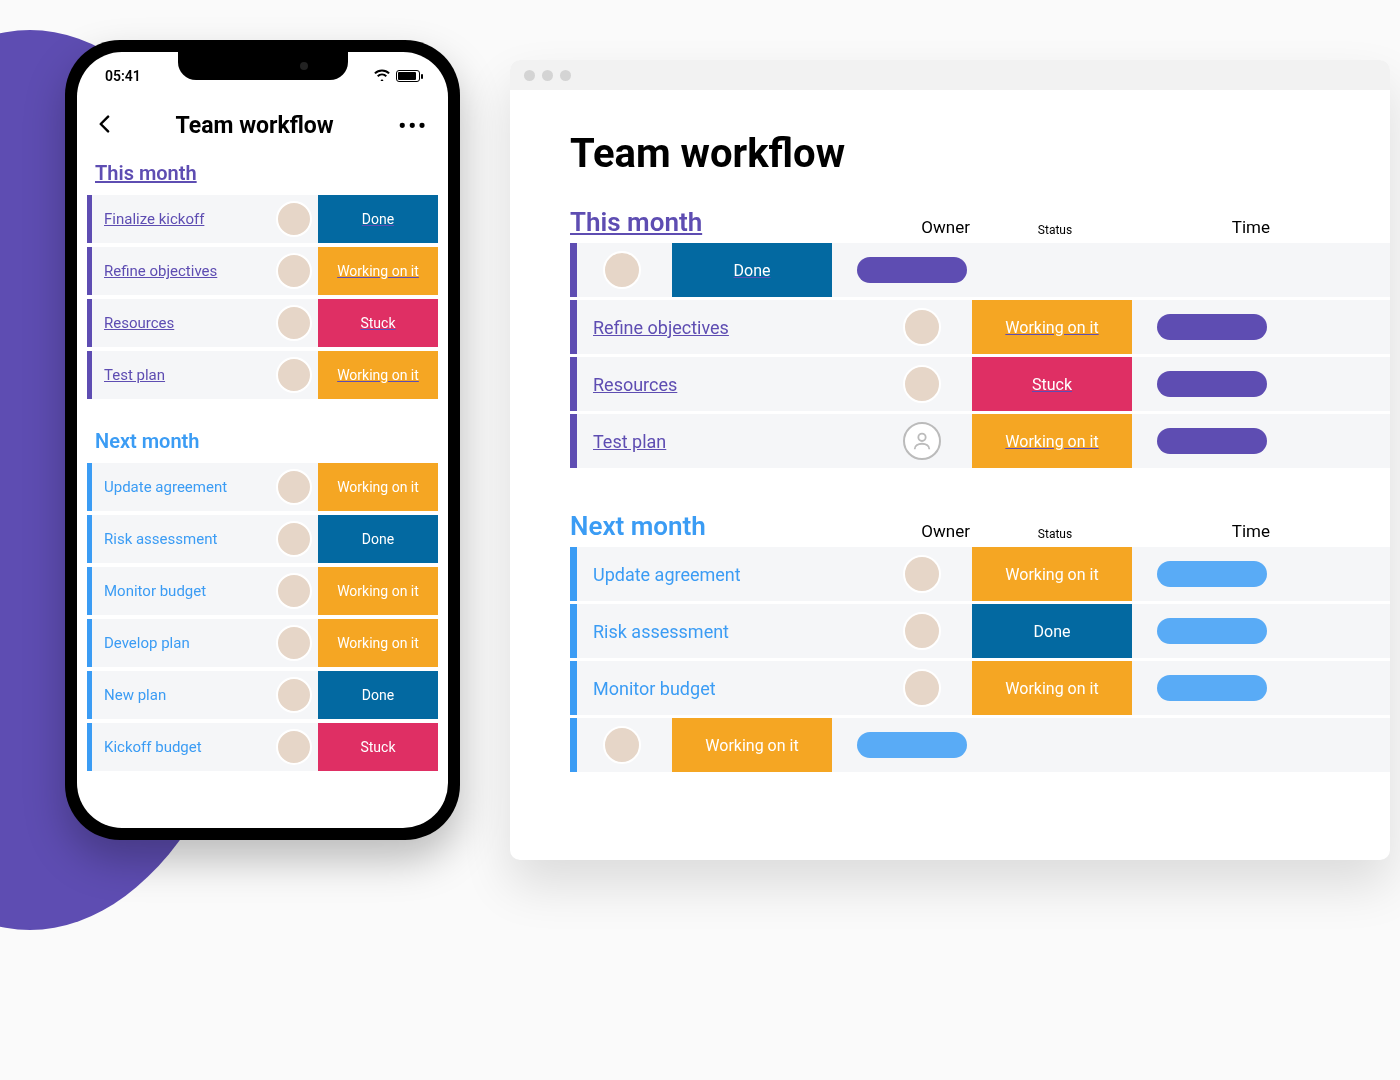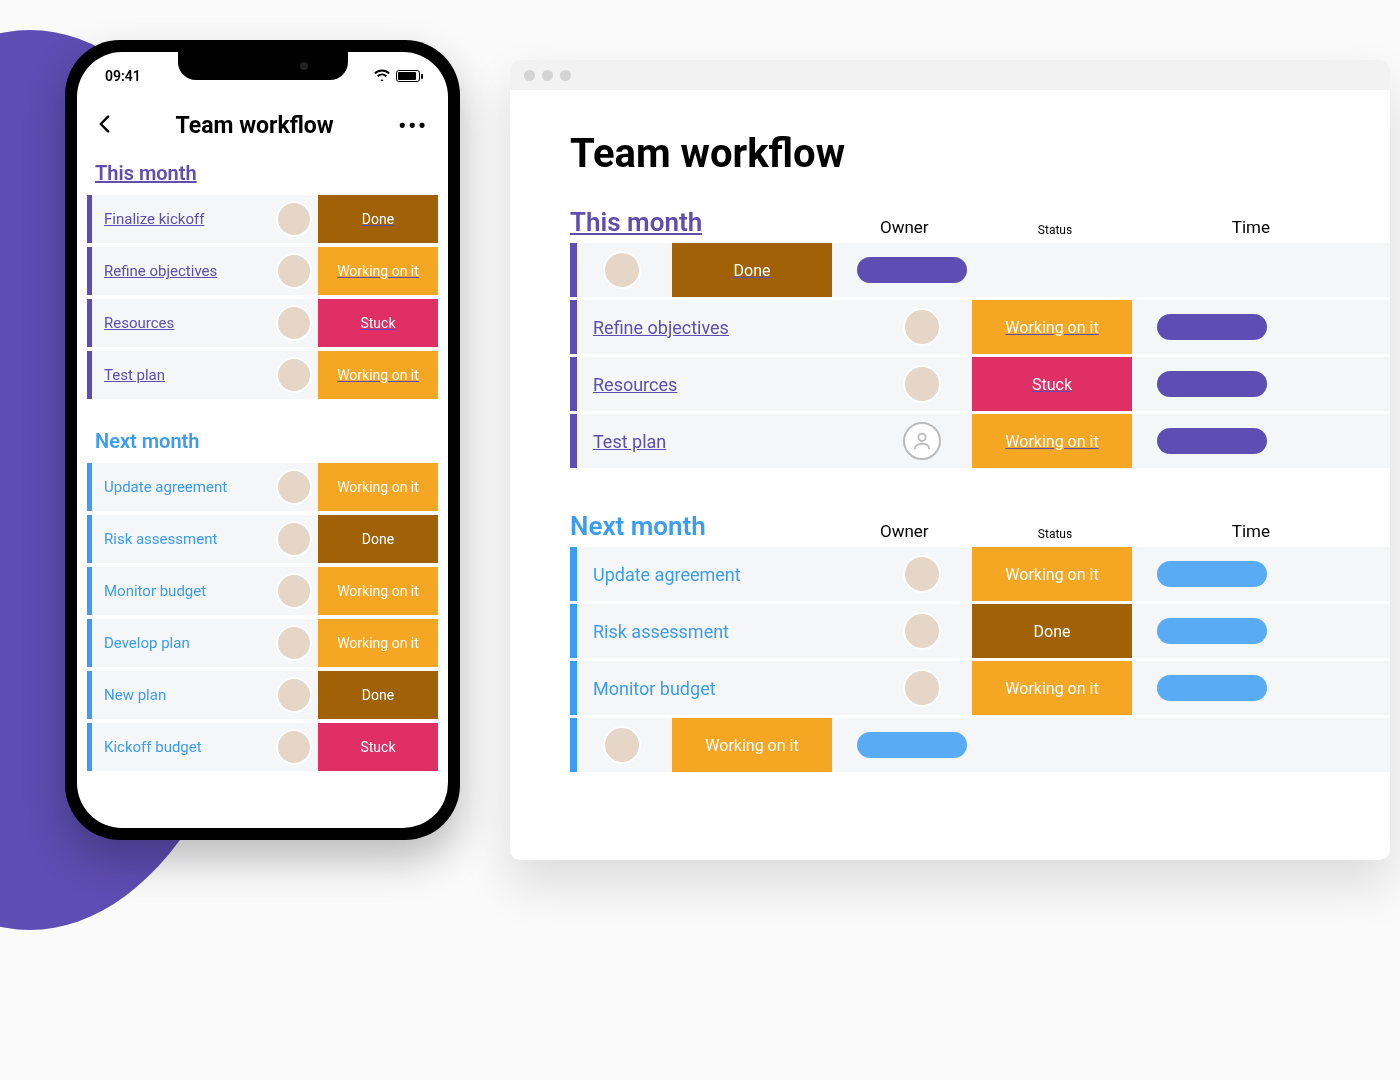--- a/index.html
+++ b/index.html
@@ -154,21 +154,21 @@
 
   .win-body { padding: 40px 0 0 60px; }
   .win-title { font-size: 40px; font-weight: 700; margin-bottom: 30px; }
 
   .d-header {
     display: flex;
     align-items: flex-end;
     margin-bottom: 6px;
   }
   .d-group-title { font-size: 26px; font-weight: 600; width: 310px; }
-  .d-col-owner { width: 90px; text-align: left; font-size: 17px; }
+  .d-col-owner { width: 90px; text-align: right; font-size: 17px; }
   .d-col-status { width: 170px; text-align: center; font-size: 12px; }
   .d-col-time { width: 130px; text-align: right; font-size: 17px; padding-right:0; }
 
   .d-row {
     display: flex;
     align-items: center;
     background: #F5F6F8;
     border-left: 7px solid;
     margin-bottom: 3px;
     height: 54px;
@@ -199,35 +199,35 @@
     width: 110px;
     height: 26px;
     border-radius: 20px;
   }
   .d-timeline.purple { background: #5E4DB2; }
   .d-timeline.blue   { background: #59ABF6; }
 
   .d-section-gap { height: 40px; }
 
   
-  .st-done    { background: #a16207; }
+  .st-done    { background: #0369a1; }
   .st-working { background: #F5A623; }
   .st-stuck   { background: #DF2F64; }
 </style>
 </head>
 <body>
 
 <div class="bg-blob"></div>
 
 <div class="phone-shell">
   <div class="phone-screen">
     <div class="notch"></div>
 
     <div class="status-bar">
-      <span>09:41</span>
+      <span>05:41</span>
       <span class="status-right">
         <span class="wifi-icon">
           <svg width="16" height="12" viewBox="0 0 16 12">
               <path d="M8 10.5a1.3 1.3 0 100 2.6 1.3 1.3 0 000-2.6zM3 6.5a7 7 0 0110 0l-1.4 1.4a5 5 0 00-7.2 0L3 6.5zM.2 3.7a11 11 0 0115.6 0l-1.4 1.4a9 9 0 00-12.8 0L.2 3.7z" fill="#000"></path>
             </svg>
         </span>
         <span class="battery-icon"></span>
       </span>
     </div>
 

